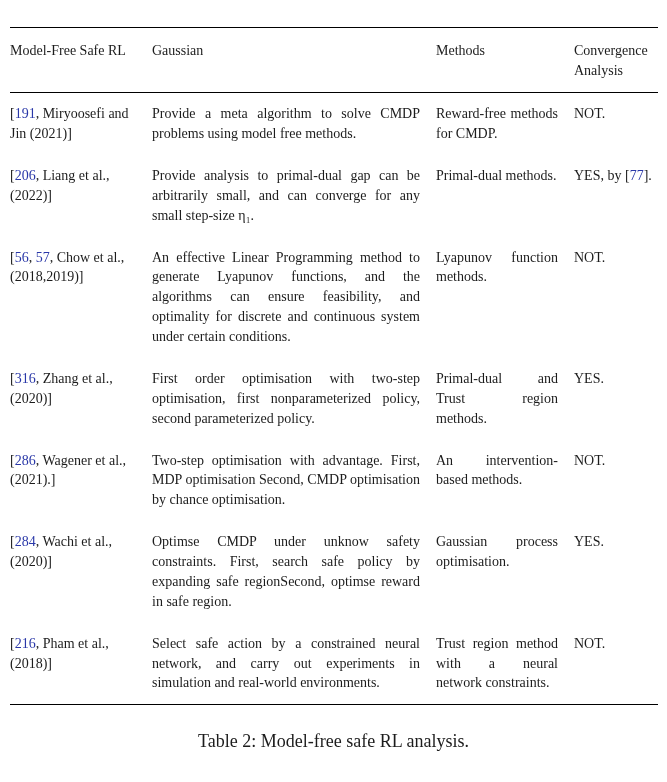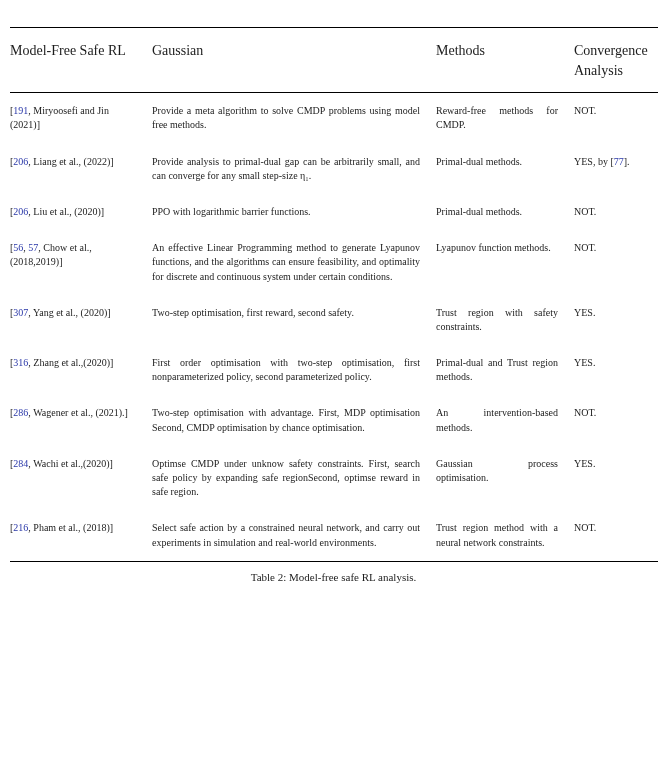--- a/index.html
+++ b/index.html
@@ -32,38 +32,38 @@
   th {
     text-align: left;
     font-weight: normal;
     vertical-align: top;
     font-size: 14px;
     line-height: 1.4;
     padding: 13px 16px 12px 0;
   }
   td {
     vertical-align: top;
-    font-size: 10px;
+    font-size: 14px;
     line-height: 1.42;
     padding: 11px 16px 11px 0;
   }
   th:last-child, td:last-child {
     padding-right: 0;
   }
   td.col-feat, td.col-meth {
     text-align: justify;
     text-justify: inter-word;
   }
   .cite {
     color: var(--link-color, #2937a8);
   }
   .caption {
     text-align: center;
-    font-size: 11px;
-    margin-top: 9px;
+    font-size: 18px;
+    margin-top: 26px;
     color: #1c1c1c;
   }
 </style>
 </head>
 <body>
 
 <div class="page">
   <table class="paper-table">
     <colgroup>
       <col style="width:142px">
@@ -86,36 +86,24 @@
           <td class="col-meth">Reward-free methods for CMDP.</td>
           <td class="col-conv"><span>NOT.</span></td>
         </tr>
         <tr>
           <td class="col-ref"><span>[</span><span class="cite">206</span><span>, Liang et al., (2022)]</span></td>
           <td class="col-feat">Provide analysis to primal-dual gap can be arbitrarily small, and can converge for any small step-size η₁.</td>
           <td class="col-meth">Primal-dual methods.</td>
           <td class="col-conv"><span>YES, by [</span><span class="cite">77</span><span>].</span></td>
         </tr>
         <tr>
-          <td class="col-ref"><span>[</span><span class="cite">206</span><span>, Liu et al., (2020)]</span></td>
-          <td class="col-feat">PPO with logarithmic barrier functions.</td>
-          <td class="col-meth">Primal-dual methods.</td>
-          <td class="col-conv"><span>NOT.</span></td>
-        </tr>
-        <tr>
           <td class="col-ref"><span>[</span><span class="cite">56</span><span>, </span><span class="cite">57</span><span>, Chow et al., (2018,2019)]</span></td>
           <td class="col-feat">An effective Linear Programming method to generate Lyapunov functions, and the algorithms can ensure feasibility, and optimality for discrete and continuous system under certain conditions.</td>
           <td class="col-meth">Lyapunov function methods.</td>
           <td class="col-conv"><span>NOT.</span></td>
-        </tr>
-        <tr>
-          <td class="col-ref"><span>[</span><span class="cite">307</span><span>, Yang et al., (2020)]</span></td>
-          <td class="col-feat">Two-step optimisation, first reward, second safety.</td>
-          <td class="col-meth">Trust region with safety constraints.</td>
-          <td class="col-conv"><span>YES.</span></td>
         </tr>
         <tr>
           <td class="col-ref"><span>[</span><span class="cite">316</span><span>, Zhang et al.,(2020)]</span></td>
           <td class="col-feat">First order optimisation with two-step optimisation, first nonparameterized policy, second parameterized policy.</td>
           <td class="col-meth">Primal-dual and Trust region methods.</td>
           <td class="col-conv"><span>YES.</span></td>
         </tr>
         <tr>
           <td class="col-ref"><span>[</span><span class="cite">286</span><span>, Wagener et al., (2021).]</span></td>
           <td class="col-feat">Two-step optimisation with advantage. First, MDP optimisation Second, CMDP optimisation by chance optimisation.</td>

